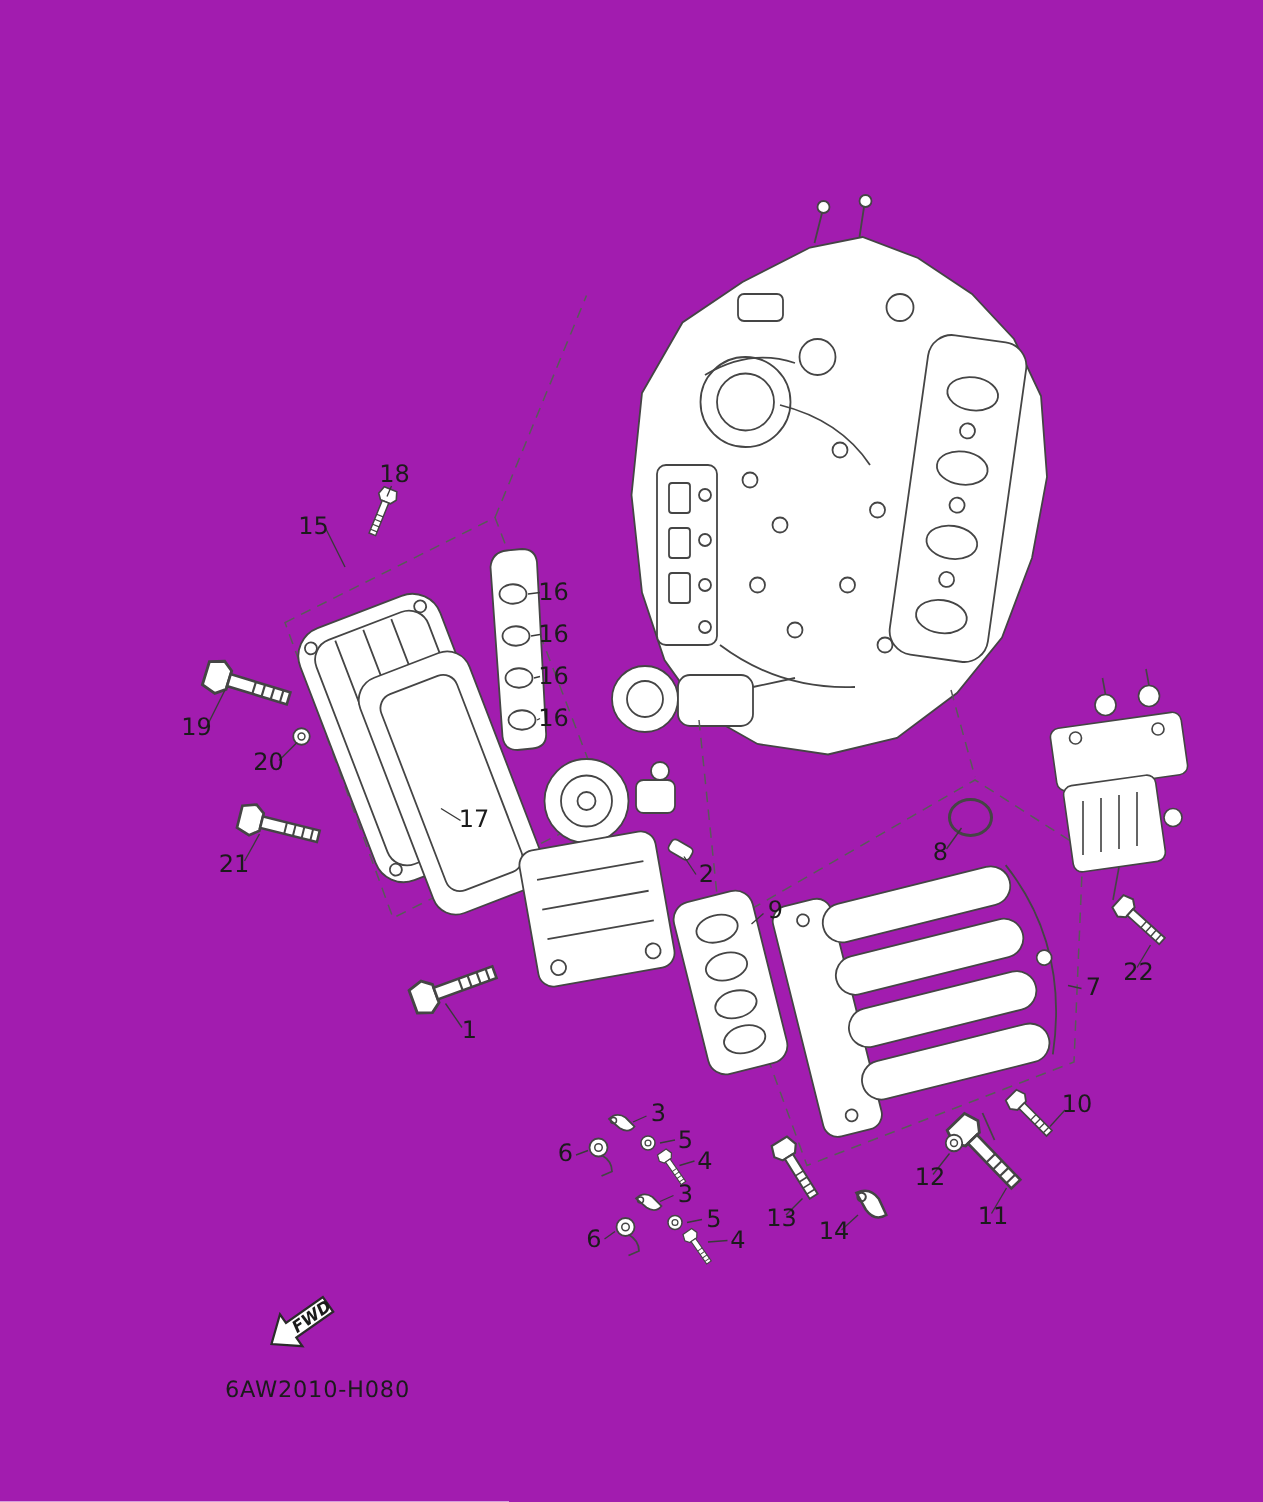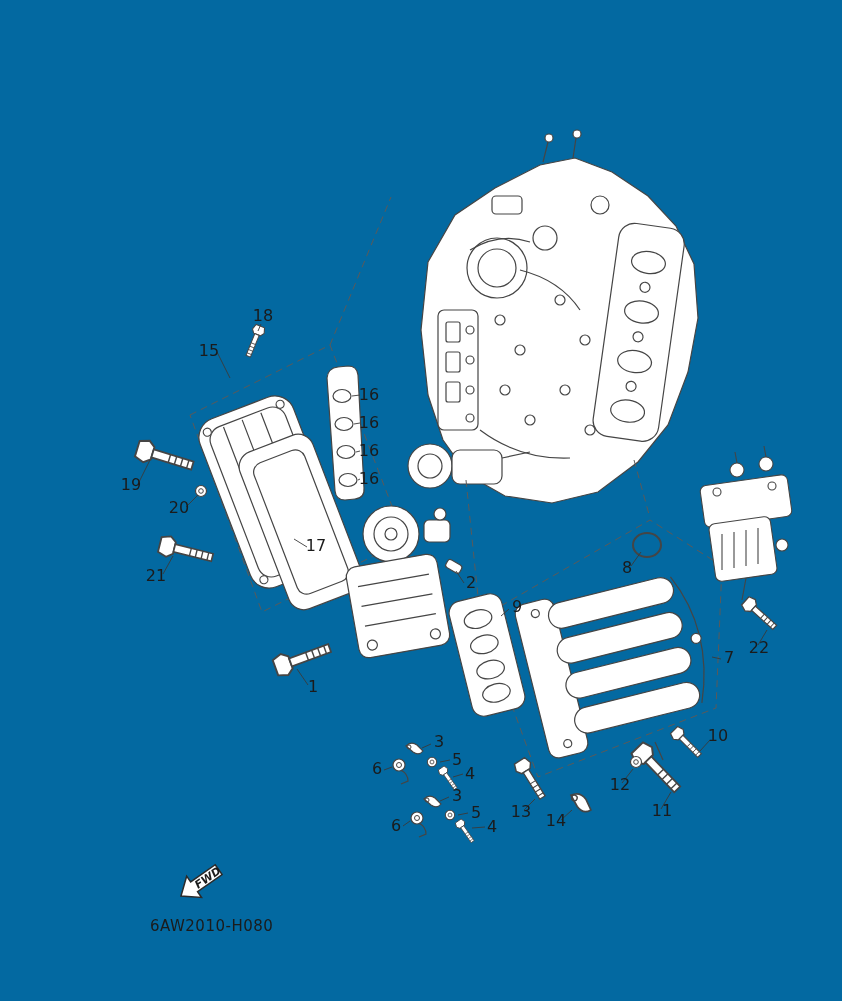--- a/index.html
+++ b/index.html
@@ -1,17 +1,17 @@
 <!DOCTYPE html>
 <html><head>
 <meta charset="utf-8">
 <style>
   html,body{margin:0;padding:0;background:#ffffff;}
   .stage{
-    position:relative;width:842px;height:1001px;background:#0369a1;
+    position:relative;width:842px;height:1001px;background:#a21caf;
     font-family:"DejaVu Sans", sans-serif;overflow:hidden;
   }
   svg{display:block;}
   .callout{
     font-family:"DejaVu Sans", sans-serif;
     font-size:16px;fill:#1b1b1b;
   }
   .code-text{
     font-family:"DejaVu Sans", sans-serif;
     font-size:15px;fill:#1b1b1b;letter-spacing:0.5px;

